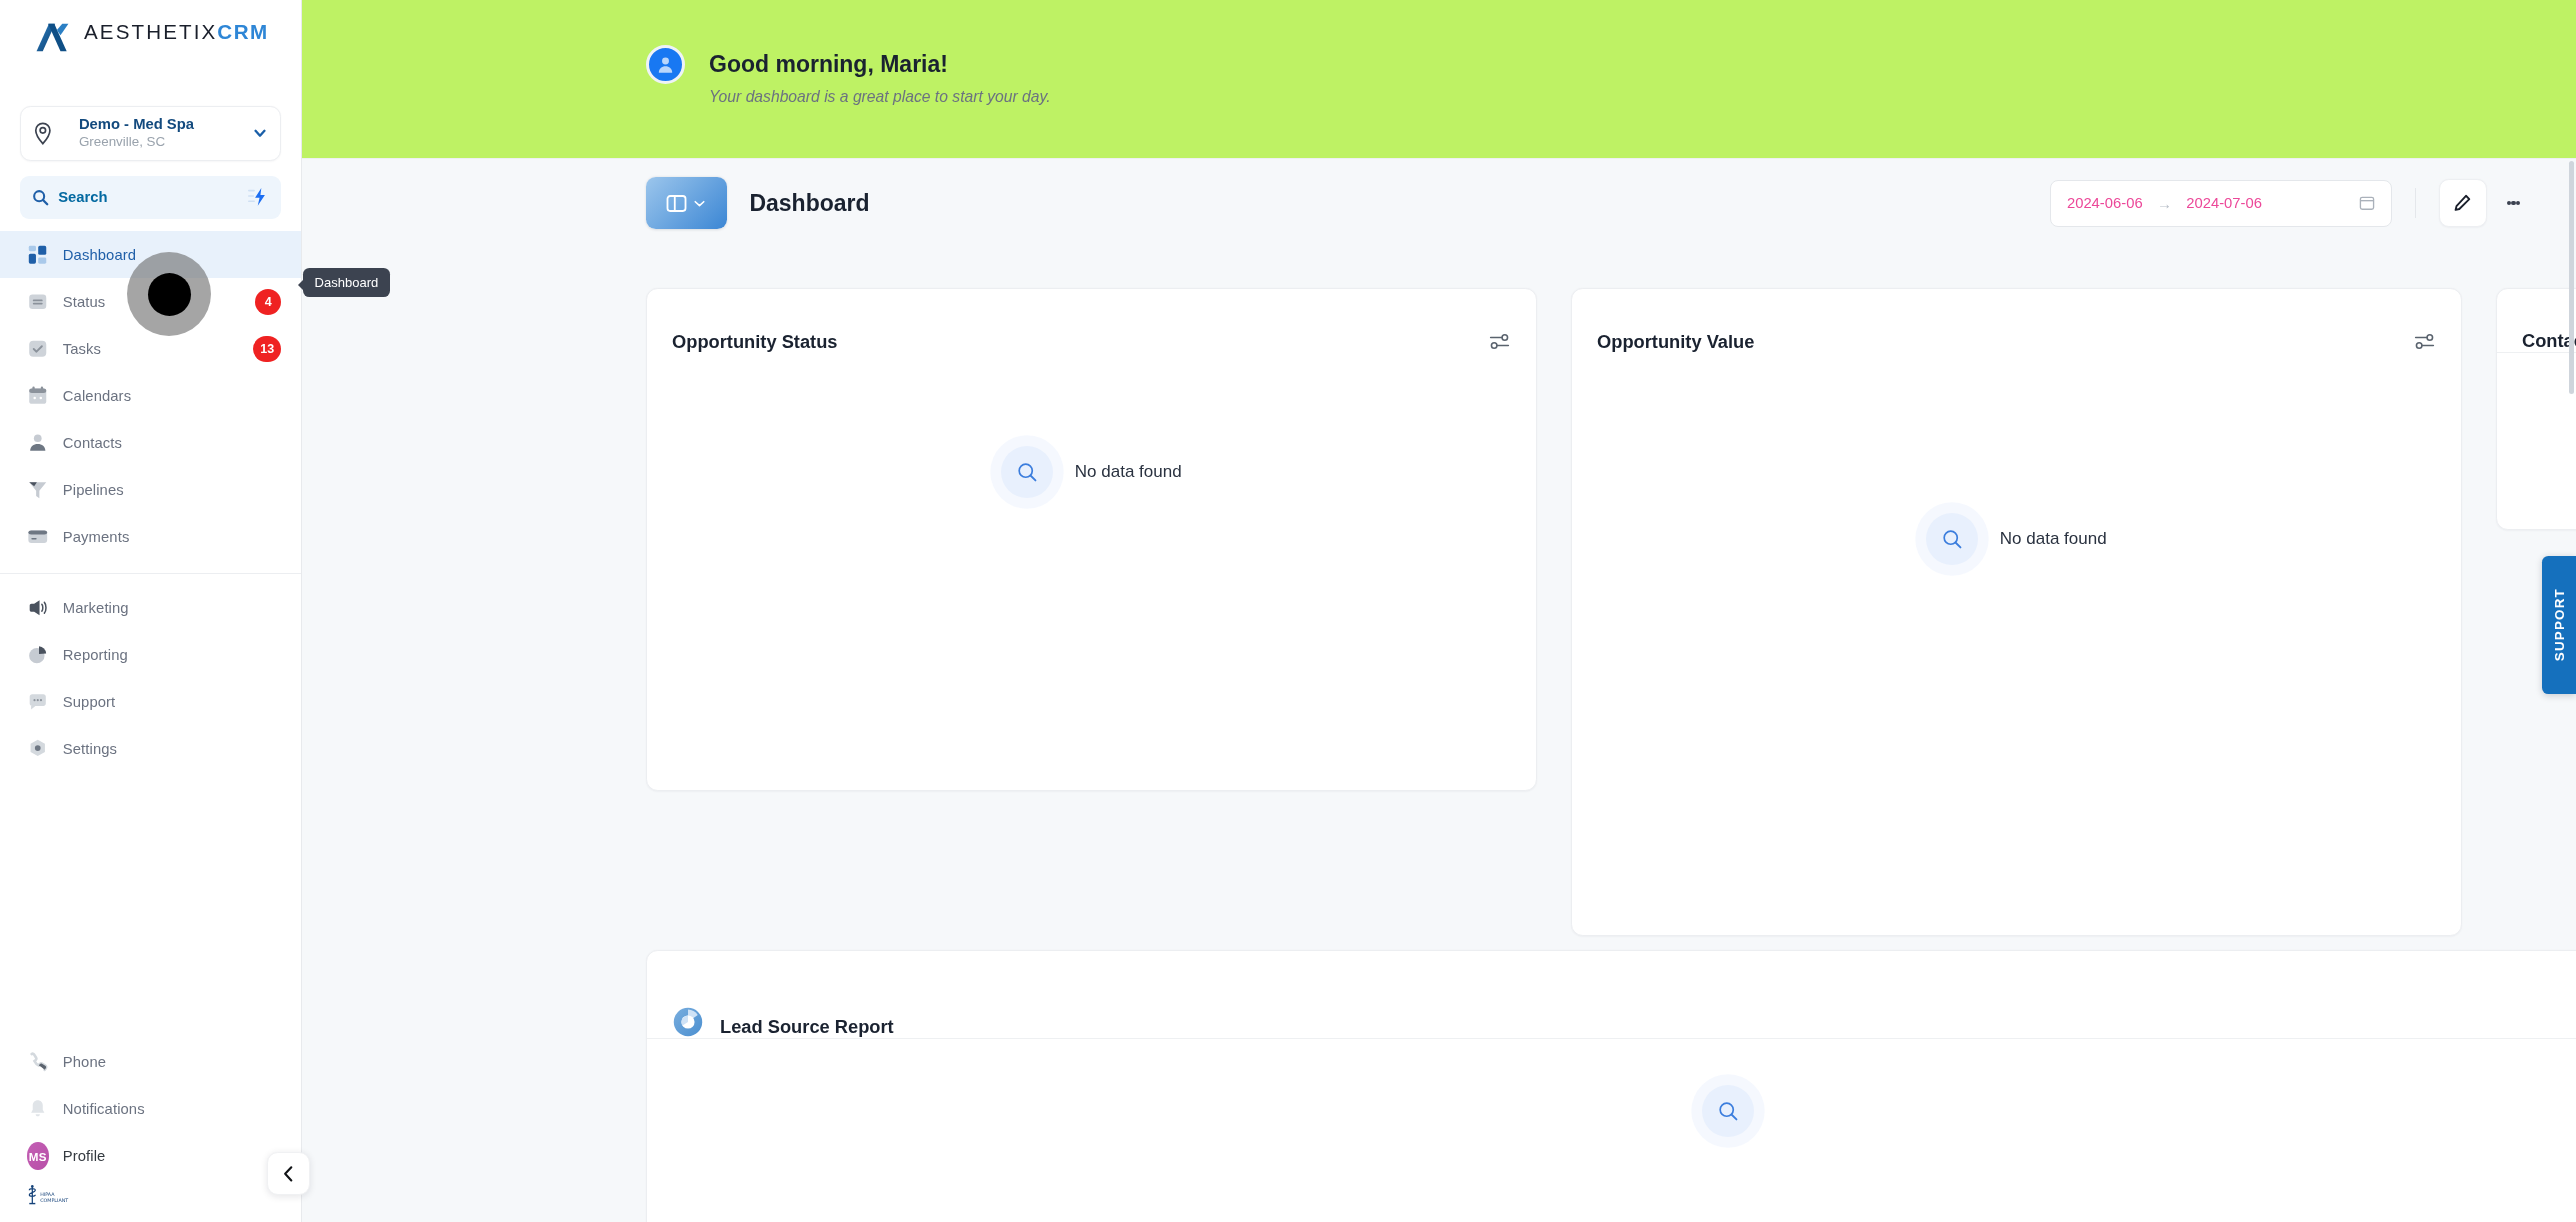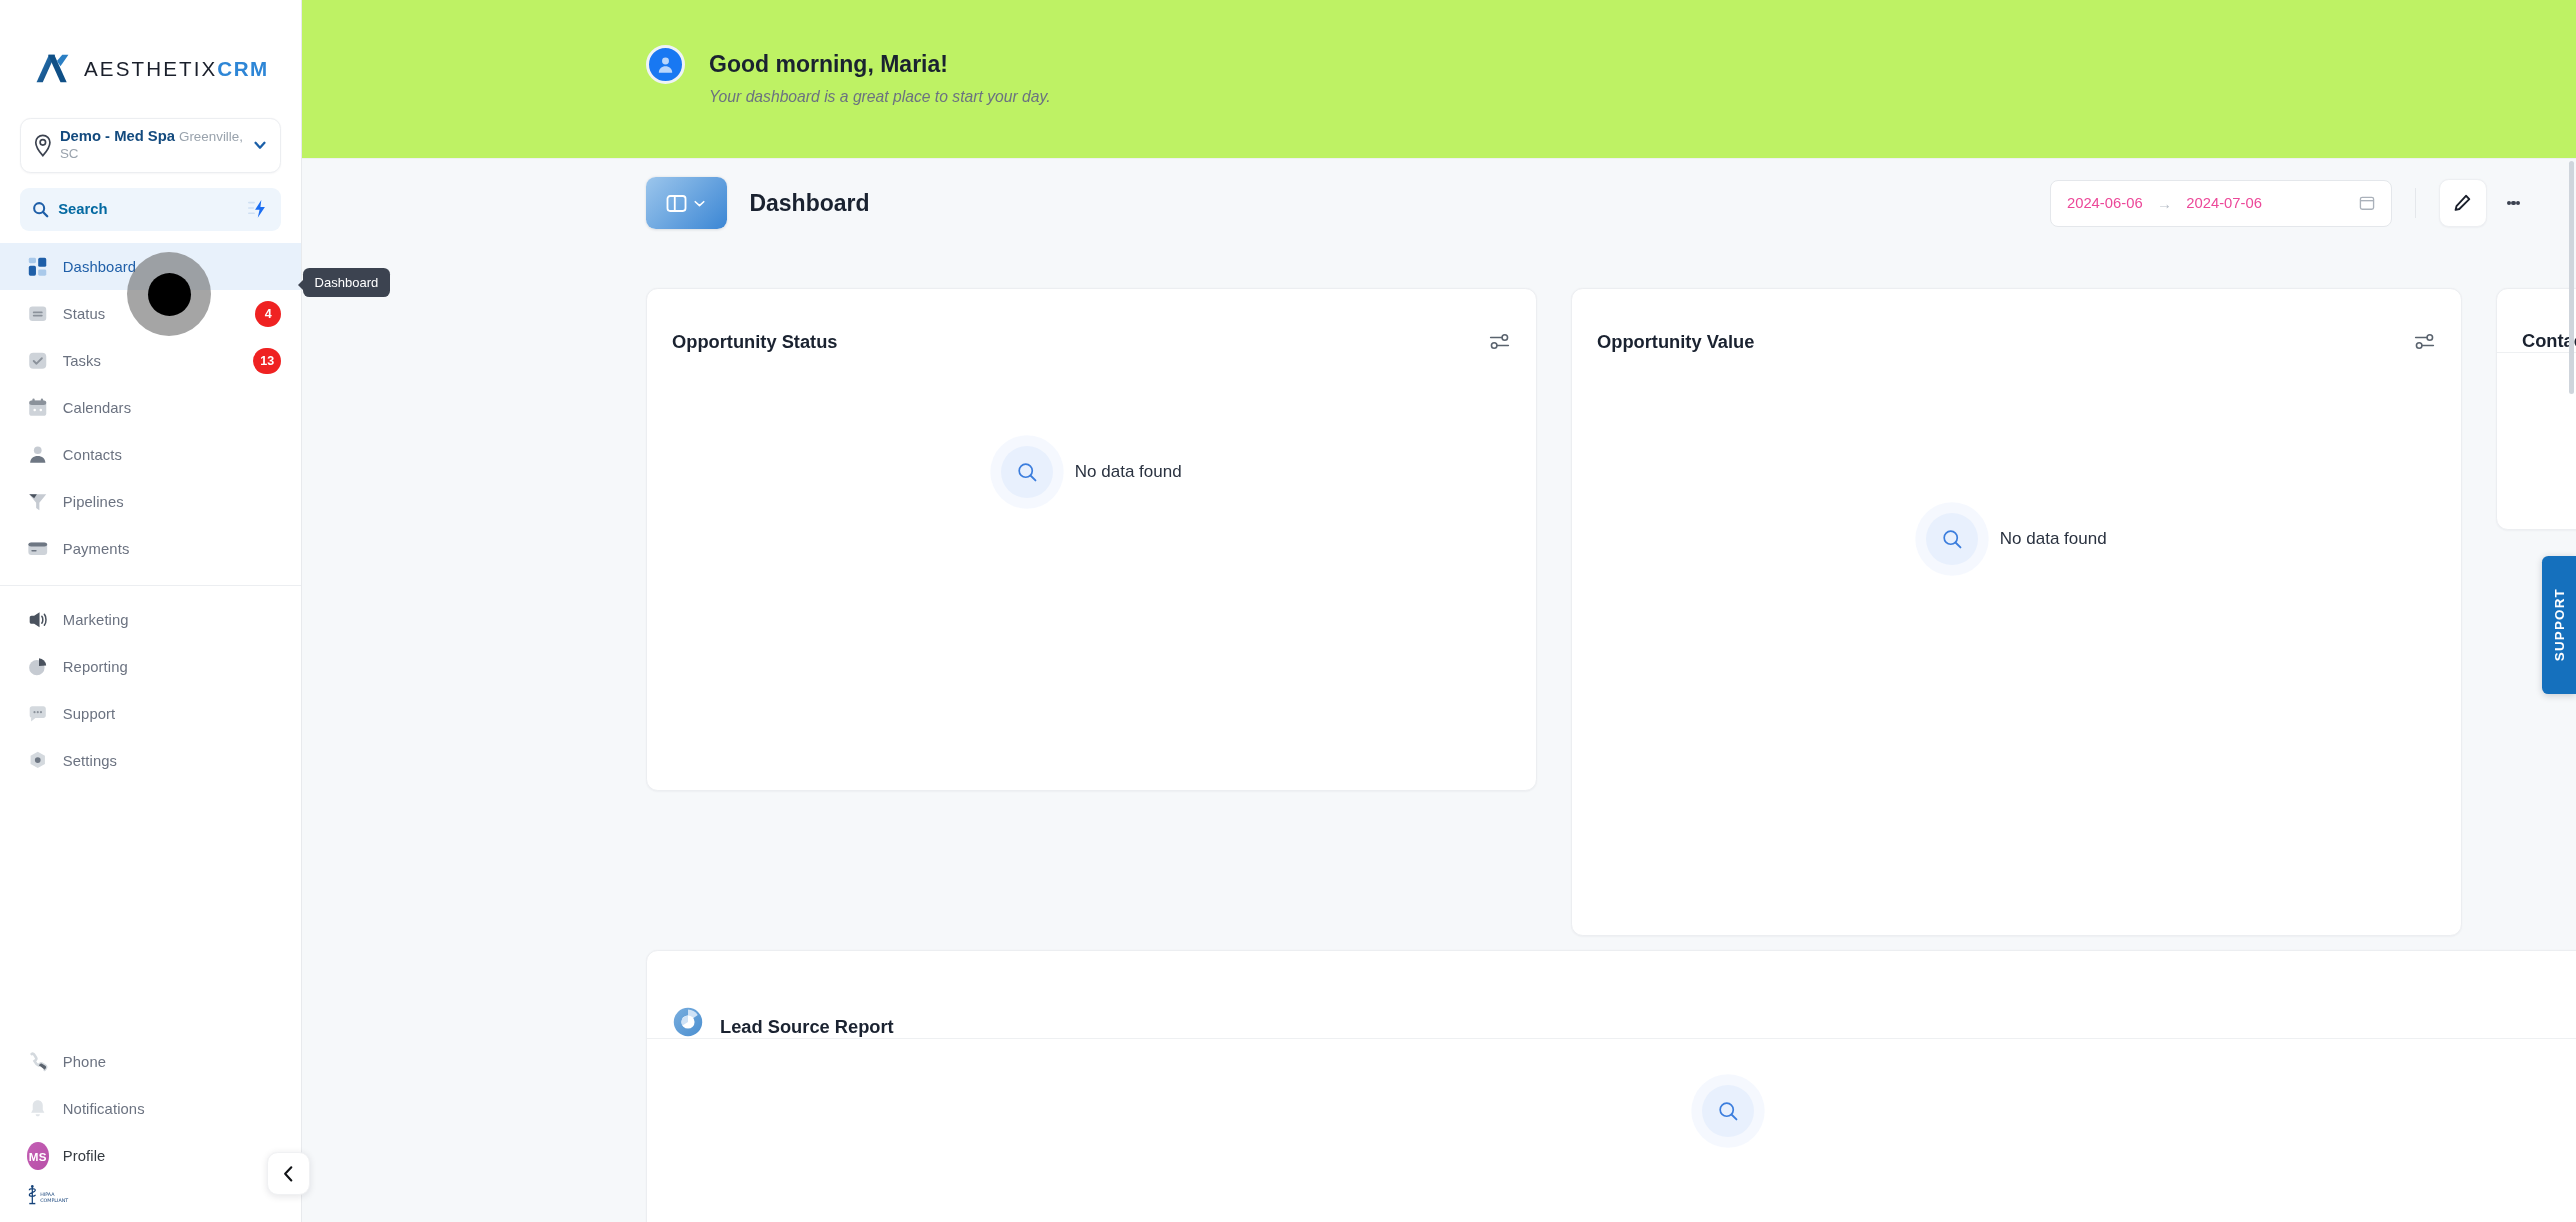--- a/index.html
+++ b/index.html
@@ -14,37 +14,37 @@
   
   .sidebar {
     width: 302px; height: 1223px;
     background: #ffffff;
     border-right: 0.9px solid #e8eaed;
     position: relative;
     flex: 0 0 302px;
     display: flex; flex-direction: column;
   }
   .logo-wrap {
-    height: 93px; display: flex; align-items: center; justify-content: center;
-    gap: 12.5px; padding-top: 20px; margin-top: 12px;
+    height: 93px; display: flex; align-items: flex-start; justify-content: center;
+    gap: 12.5px; padding-top: 20px;
   }
   .logo-mark { width: 39px; height: 36px; flex: 0 0 39px; }
   .logo-text {
     font-size: 20.6px; letter-spacing: 2.1px; font-weight: 500; color: #1a1f2b;
     display: flex; align-items: center;
   }
   .logo-text .crm { color: #2e86d6; font-weight: 700; letter-spacing: 1.4px; }
 
   .loc-card {
     margin: 12.5px 19.7px 0 19.7px;
     height: 55px;
     border: 0.9px solid #eceef1;
     border-radius: 10.7px;
     background: #fff;
-    display: flex; align-items: center; gap: 7px;
+    display: flex; align-items: center; gap: 26px;
     padding: 0 12.5px;
     box-shadow: 0 0.9px 1.8px rgba(16,24,40,.04);
     cursor: pointer;
   }
   .loc-pin { width: 19.7px; height: 23px; flex: 0 0 19.7px; }
   .loc-txt { flex: 1; min-width: 0; }
   .loc-name { font-size: 14.8px; font-weight: 700; color: #134a7e; line-height: 17px; white-space: nowrap; }
   .loc-sub { font-size: 13.4px; color: #9aa3ad; line-height: 16px; margin-top: 0.9px; }
   .loc-caret { width: 16px; height: 16px; flex: 0 0 16px; }
 

